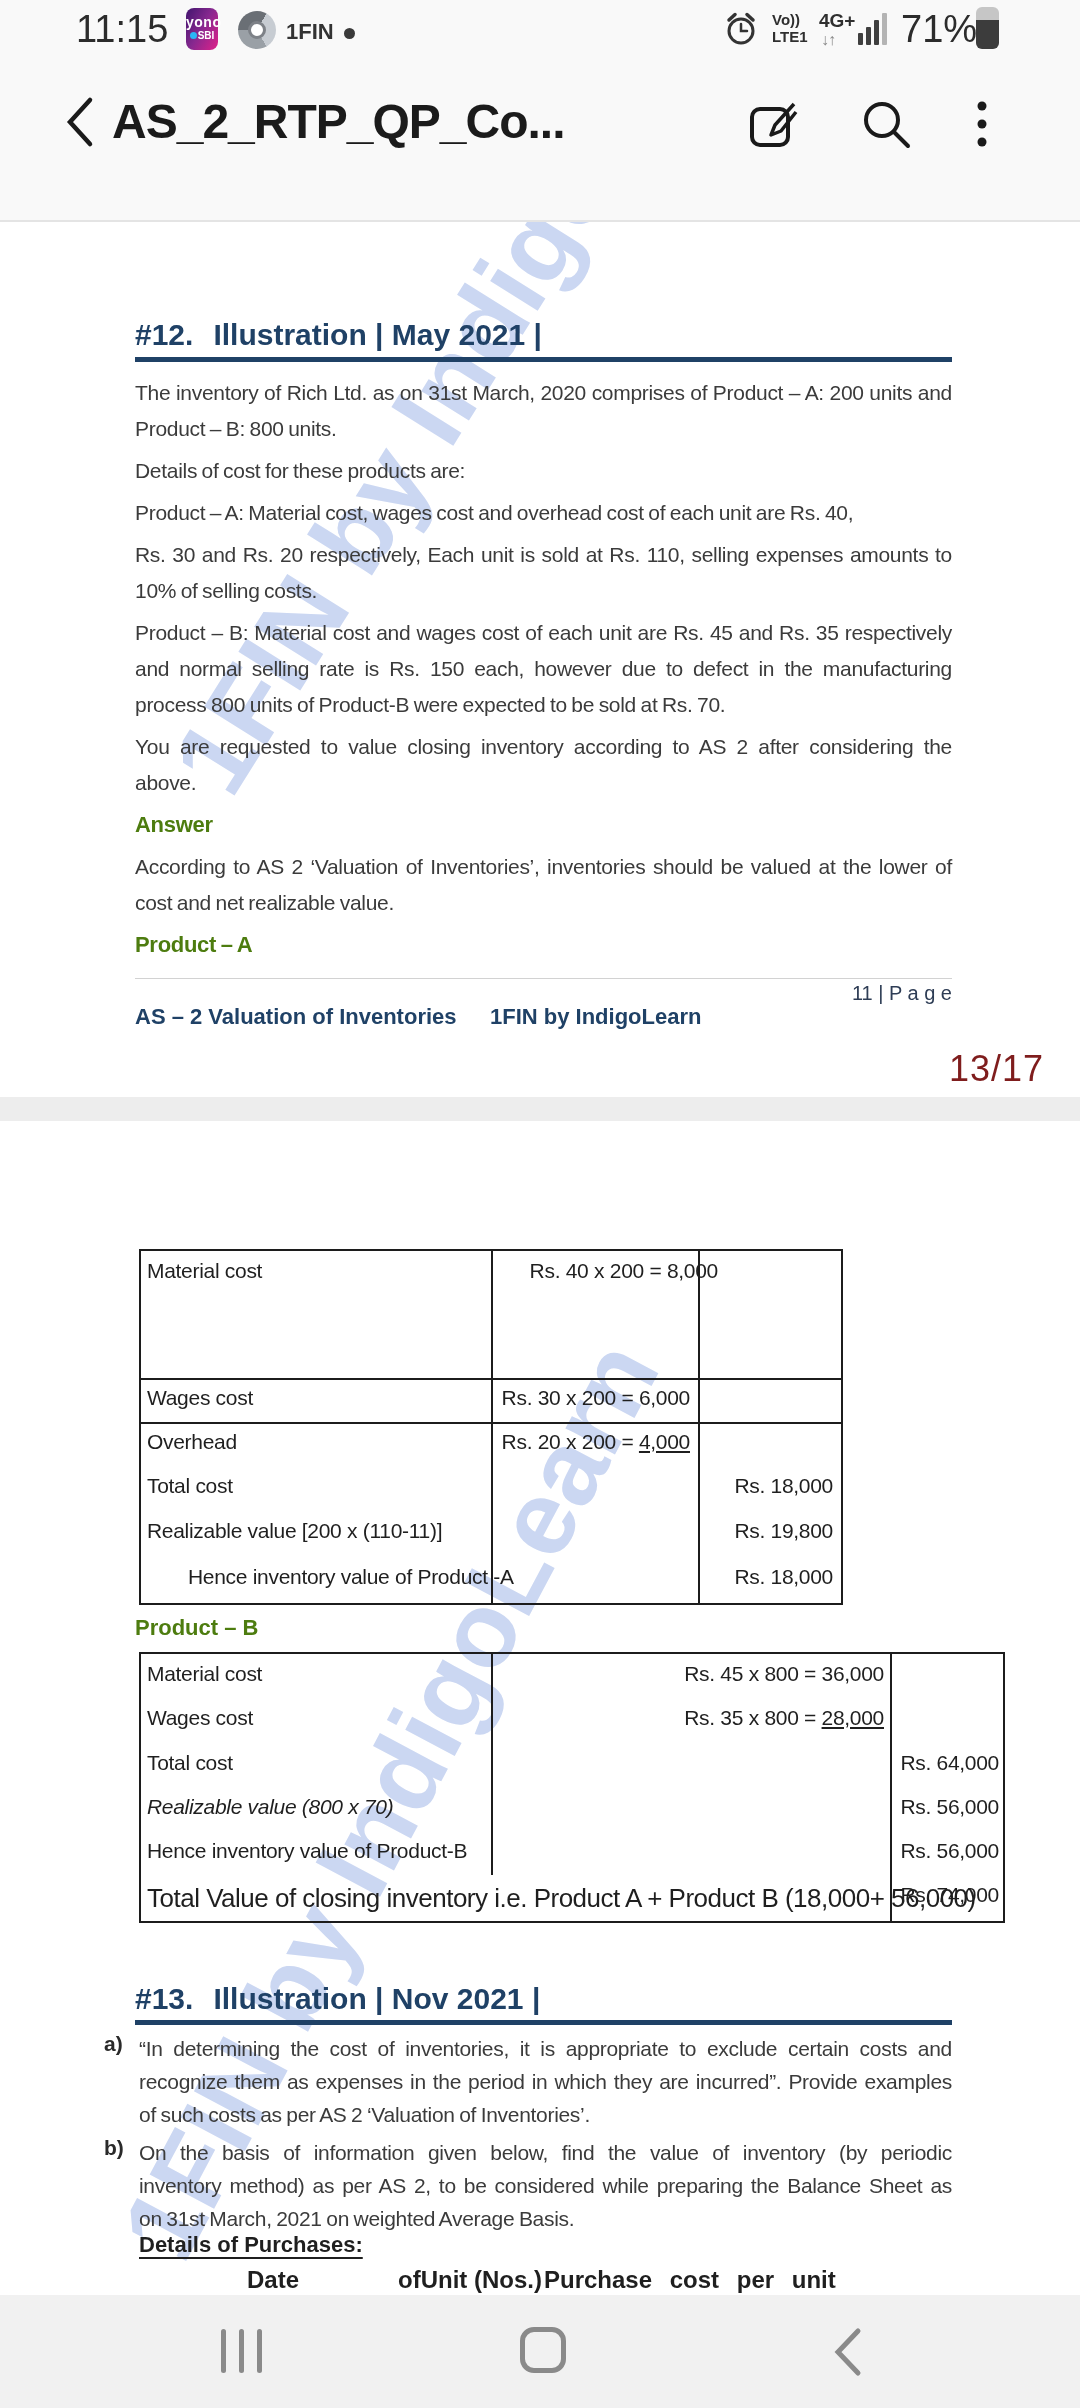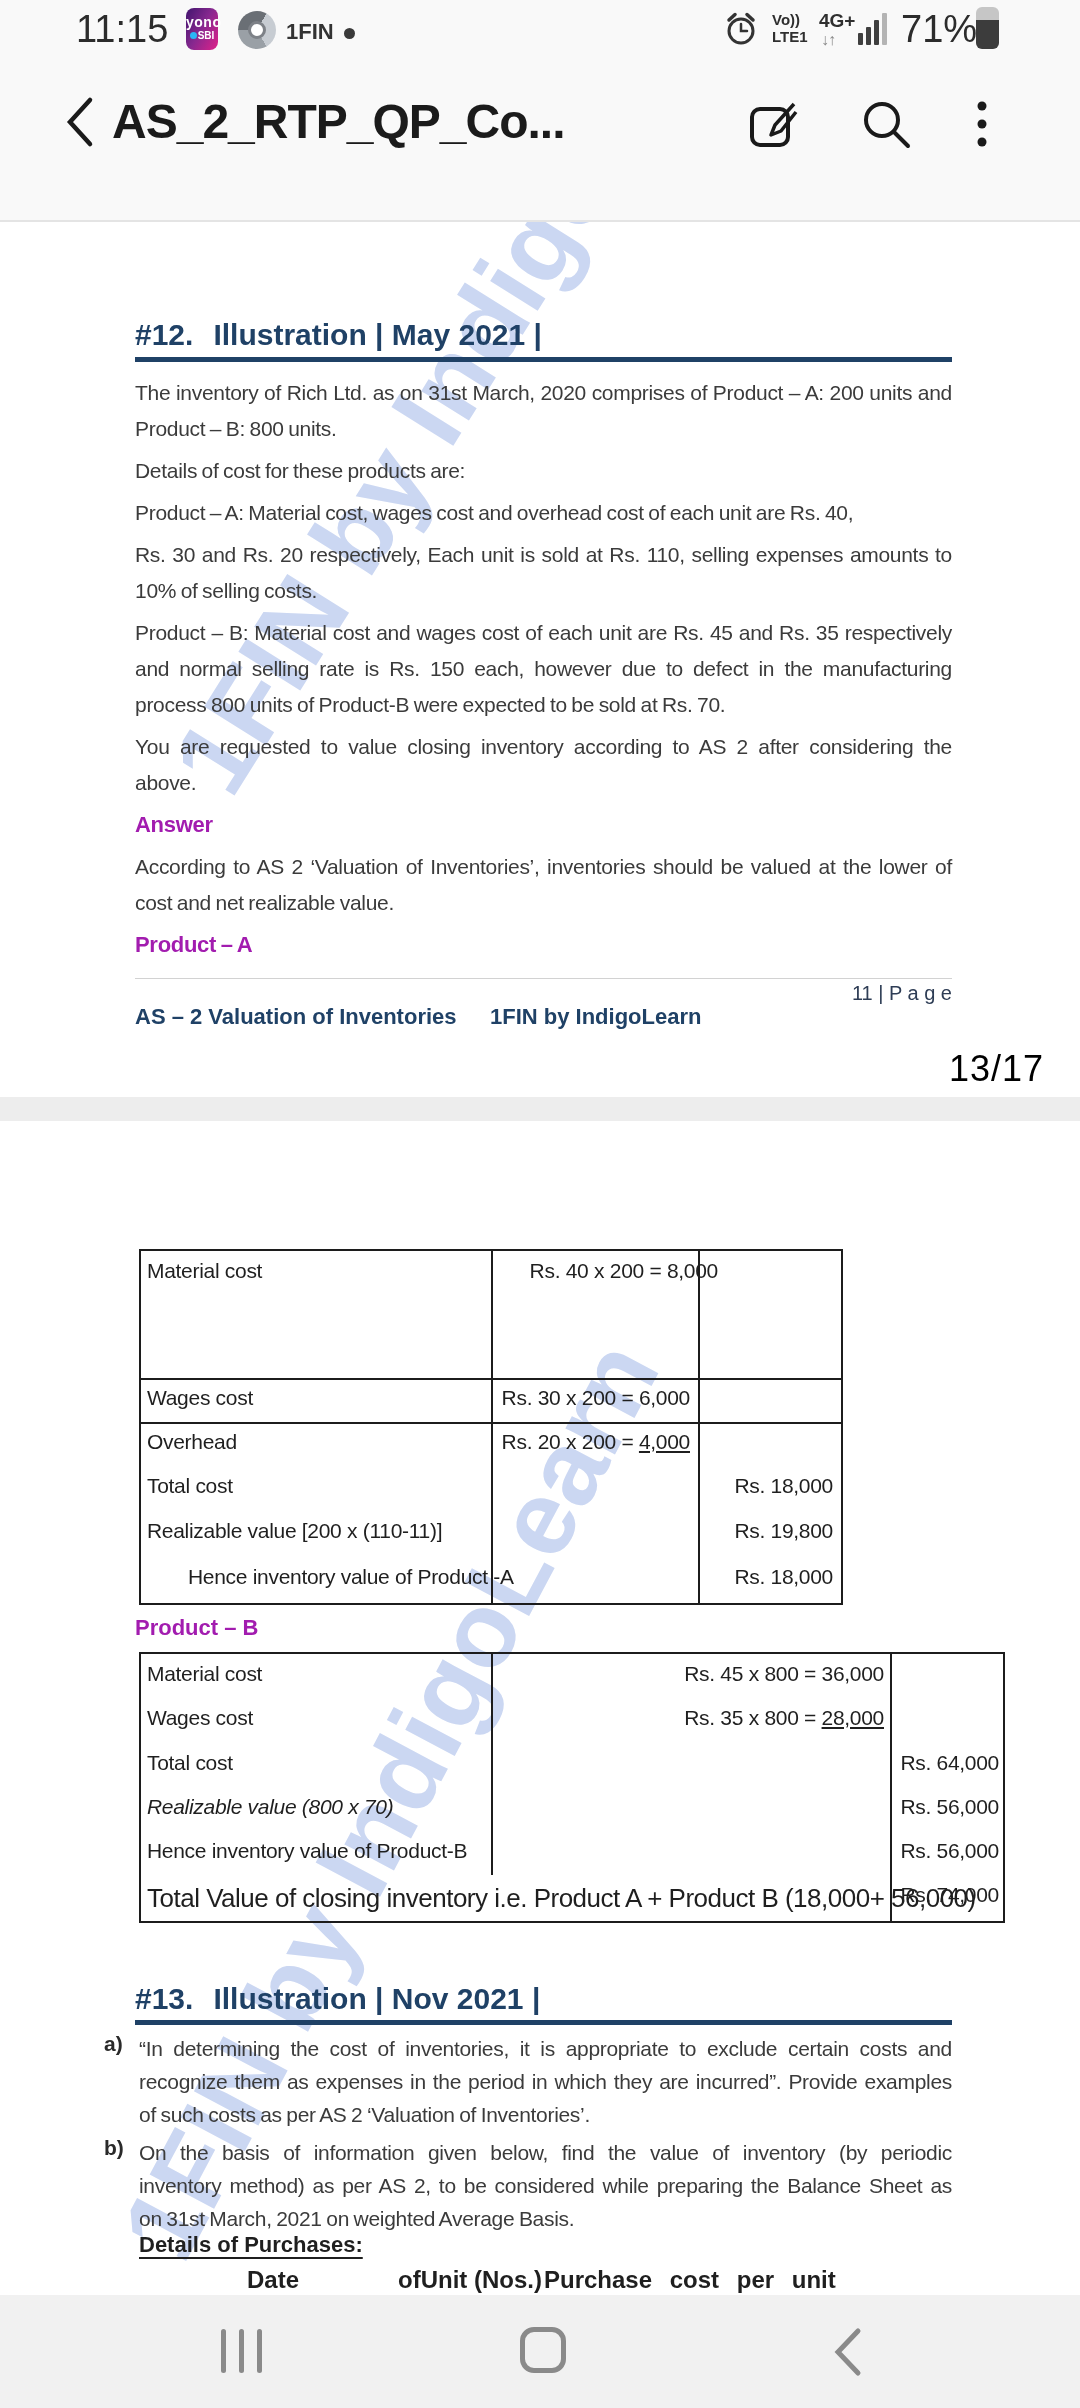--- a/index.html
+++ b/index.html
@@ -51,31 +51,31 @@
              color:#cbd7f2;z-index:0;pointer-events:none;}
   .wm1{left:470px;top:128px;transform:translate(-50%,-50%) rotate(-58deg);}
   .wm2{left:390px;top:679px;transform:translate(-50%,-50%) rotate(-62deg);}
 
   .doc-heading{font-size:30px;font-weight:700;color:#1f4166;white-space:nowrap;}
   .doc-heading .num{display:inline-block;margin-right:20px;}
   .head-bar{height:5px;background:#1f4166;}
 
   .ln{font-size:21px;line-height:36px;color:#3b3b3b;letter-spacing:-0.3px;word-spacing:-1px;}
   .jl{text-align:justify;text-align-last:justify;}
-  .bold-label{font-size:22px;font-weight:700;color:#a21caf;}
+  .bold-label{font-size:22px;font-weight:700;color:#4d7c0f;}
 
   .content1{position:absolute;left:135px;top:96px;width:817px;z-index:1;}
   .content1 .blk{margin-bottom:6px;}
   .content1 .head-bar{margin:5px 0 13px 0;}
 
   .footer-line{left:135px;top:756px;width:817px;height:1px;background:#d2d2d2;z-index:1;}
   .page-num{right:128px;top:760px;font-size:20px;color:#2e3d55;z-index:1;}
   .footer-left{left:135px;top:782px;z-index:1;font-size:22px;font-weight:700;color:#1f4166;}
   .footer-center{left:490px;top:782px;z-index:1;font-size:22px;font-weight:700;color:#1f4166;}
-  .page-indicator{right:36px;top:826px;font-size:36px;color:#000000;letter-spacing:1px;z-index:1;}
+  .page-indicator{right:36px;top:826px;font-size:36px;color:#7f1d1d;letter-spacing:1px;z-index:1;}
 
   
   .dtable{position:absolute;border:2px solid #1c1c1c;box-sizing:border-box;background:transparent;z-index:1;}
   .dtable .vline,.dtable .hline{position:absolute;background:#1c1c1c;}
   .tcell{position:absolute;font-size:21px;color:#1f1f1f;white-space:nowrap;letter-spacing:-0.3px;}
   .tr-align{text-align:right;}
   .u{text-decoration:underline;}
   .tableA{left:139px;top:128px;width:704px;height:356px;}
   .tableB{left:139px;top:531px;width:866px;height:271px;}
   .tight{font-size:26px;letter-spacing:-0.5px;}

